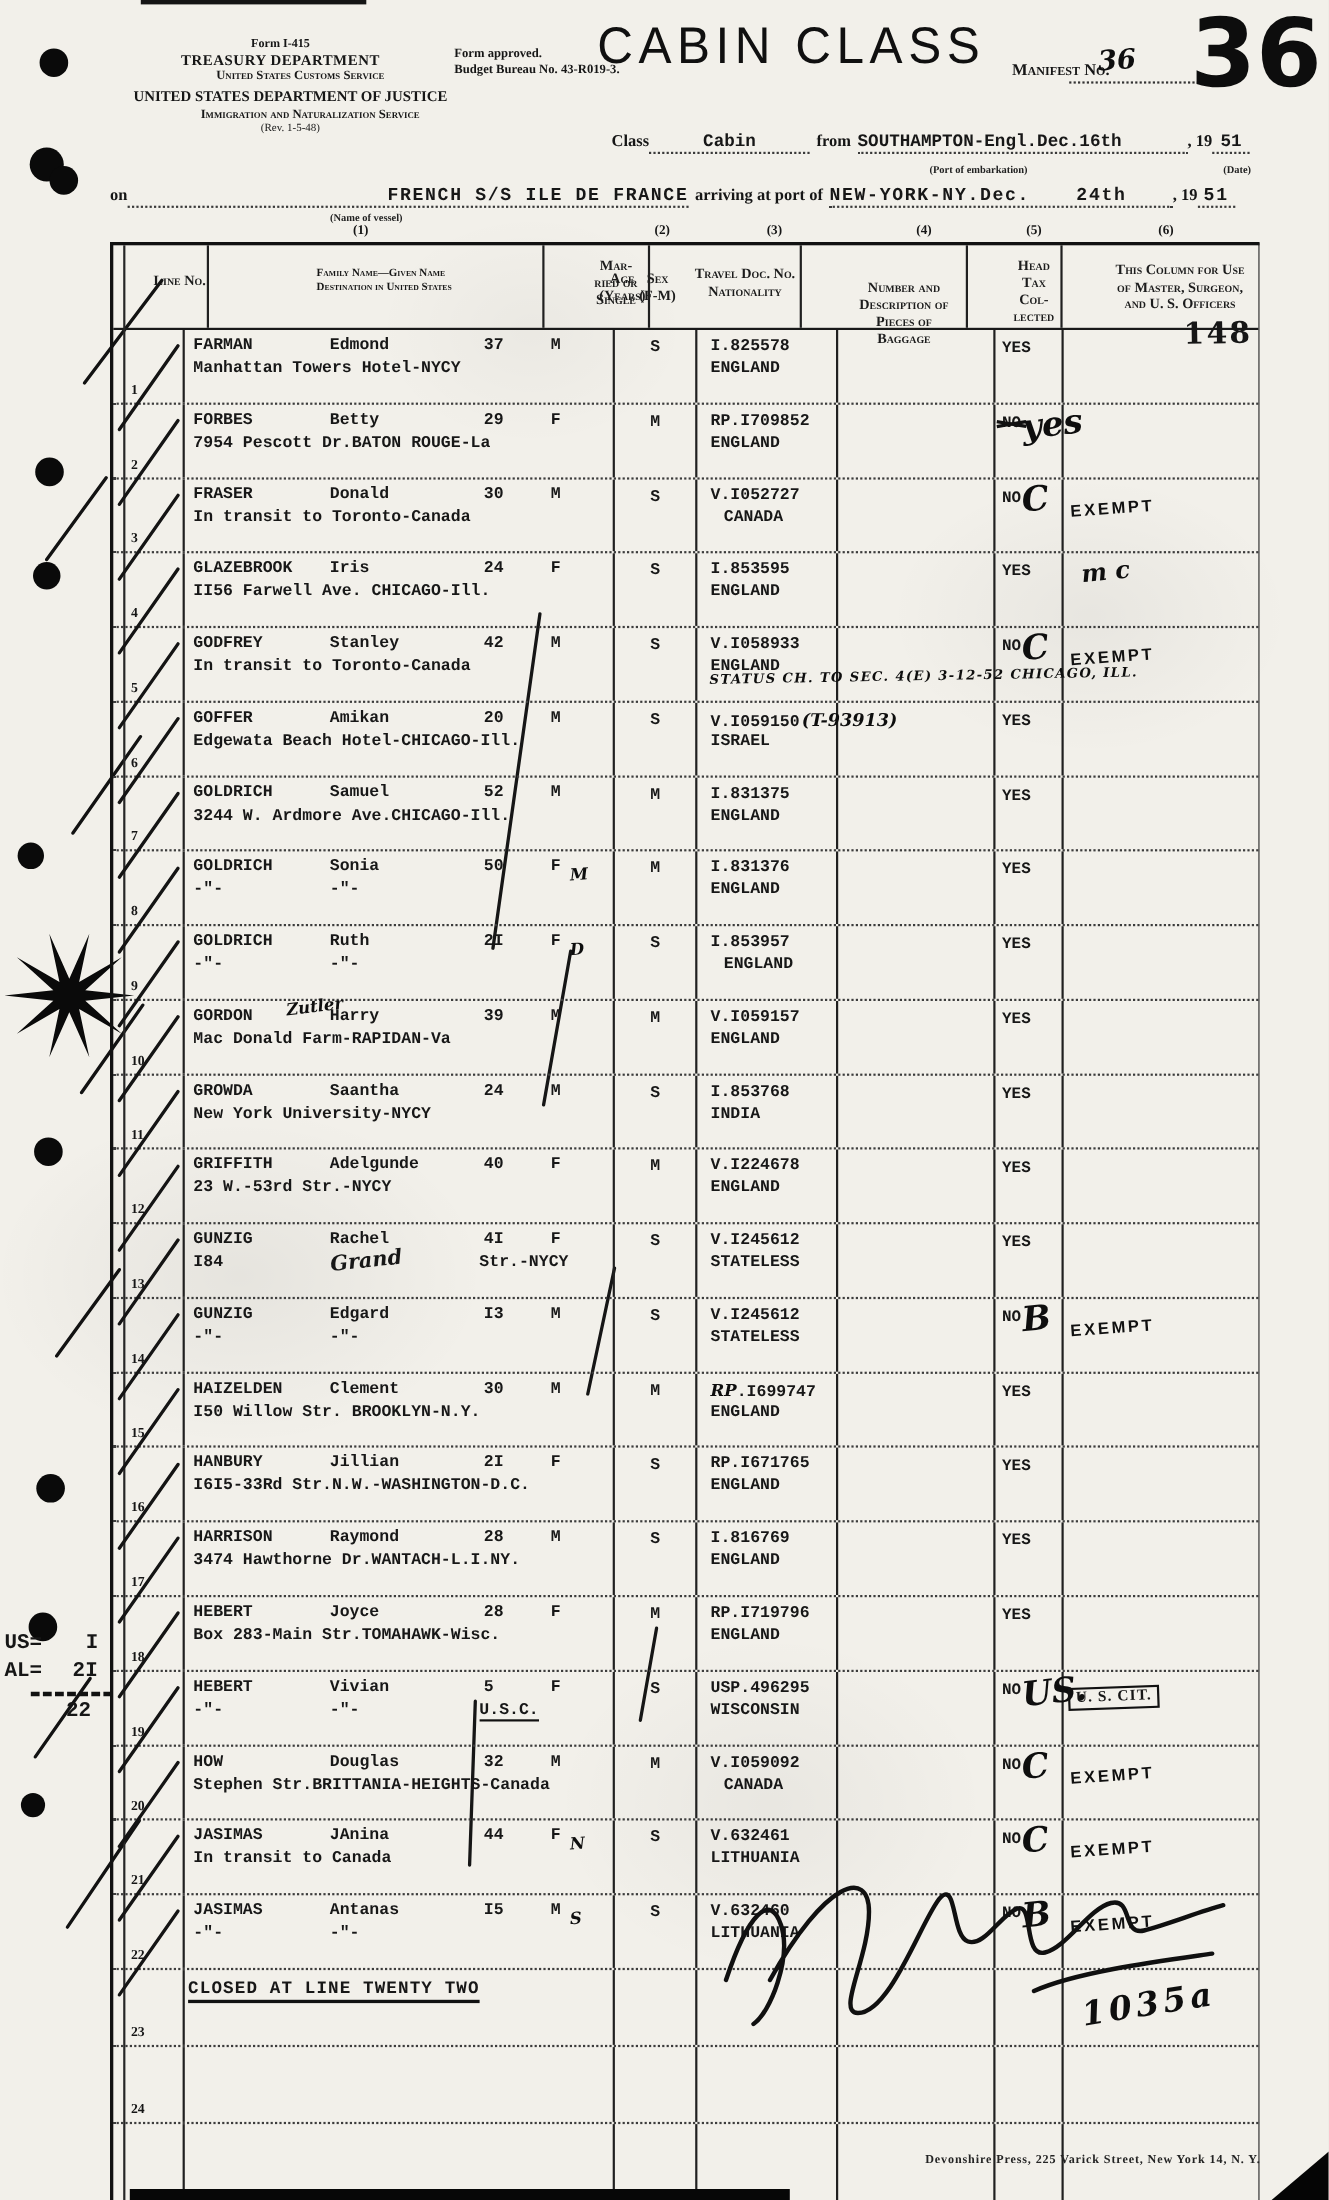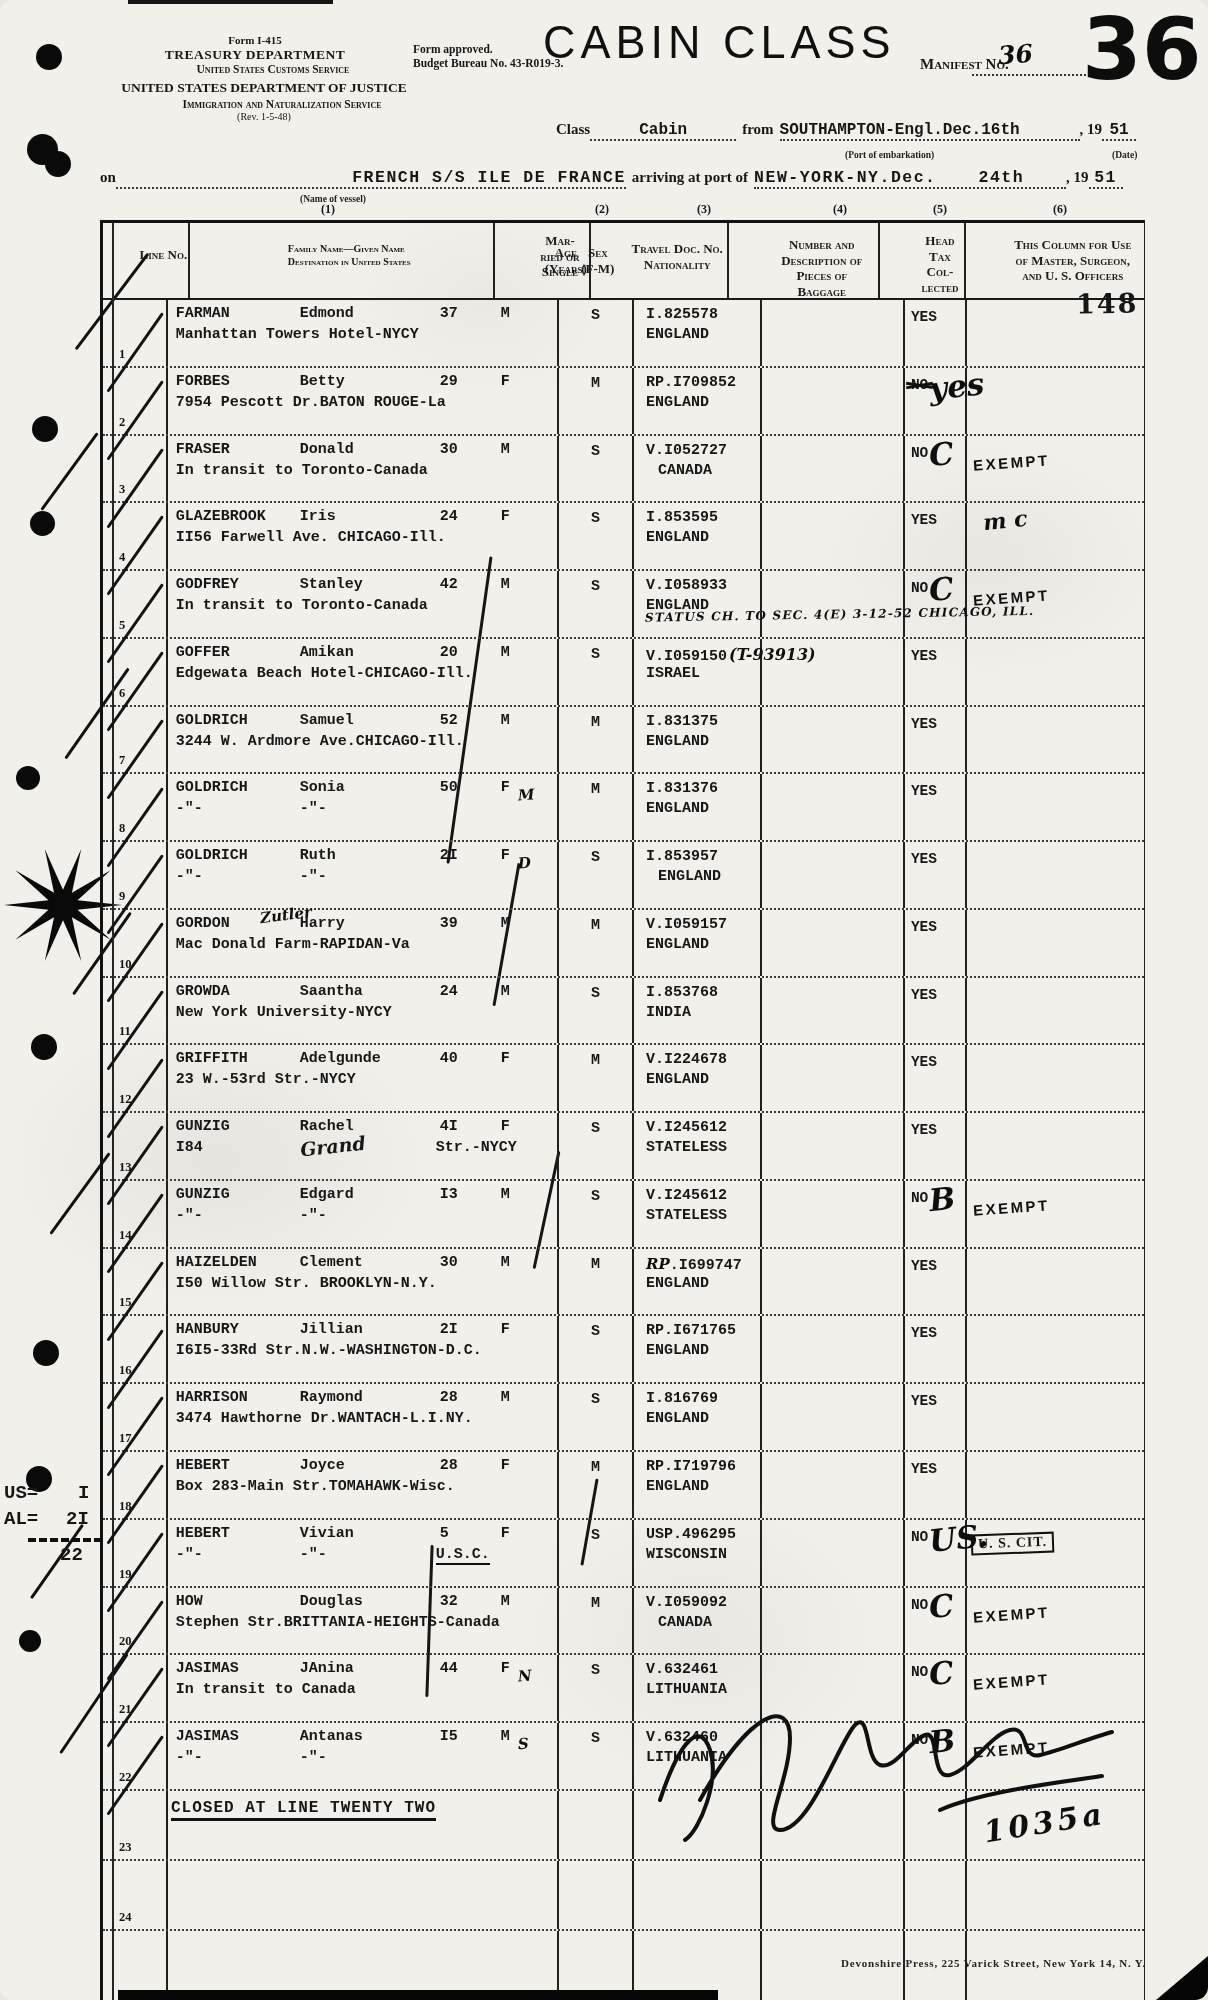--- a/index.html
+++ b/index.html
@@ -2,21 +2,21 @@
 <html><head>
 <meta charset="utf-8">
 <style>
   html,body{margin:0;padding:0;background:#e8e6e0;}
   .page{position:relative;width:1208px;height:2000px;overflow:hidden;color:#161616;
     background:
       radial-gradient(260px 180px at 82% 28%, rgba(0,0,0,.045), transparent 70%),
       radial-gradient(320px 220px at 18% 58%, rgba(0,0,0,.05), transparent 70%),
       radial-gradient(280px 220px at 58% 82%, rgba(0,0,0,.04), transparent 70%),
       radial-gradient(200px 150px at 40% 15%, rgba(0,0,0,.03), transparent 70%),
-      #f2f0ea; border-radius: 13px;}
+      #f2f0ea;}
   .abs{position:absolute;}
   .serif{font-family:"Liberation Serif",serif;}
   .sc{font-family:"Liberation Serif",serif;font-variant:small-caps;margin-left:36px;}
   .sans{font-family:"Liberation Sans",sans-serif;}
   .typed{font-family:"Liberation Mono",monospace;font-weight:700;color:#171717;}
   .hw{font-family:"DejaVu Serif",serif;font-style:italic;font-weight:700;color:#0e0e0e;}
   .he:empty{display:none;}
   
   .form-a{left:118px;top:34px;width:274px;text-align:center;line-height:1.2;}
   .form-a .l1{font-size:11px;font-weight:700;}
@@ -57,21 +57,21 @@
   .c-tax{width:62px;}
   .c-off{width:178px;border-right:none;}
   .hcell{font-size:13px;line-height:1.2;font-weight:700;text-align:center;color:#1c1c1c;}
   .hc-line{padding-top:24px;}
   .hname1{position:absolute;left:62px;top:20px;font-size:10px;font-weight:700;text-align:left;}
   .hname2{position:absolute;left:62px;top:33px;font-size:10px;font-weight:700;text-align:center;}
   .hage{position:absolute;left:308px;top:22px;width:64px;}
   .hsex{position:absolute;left:350px;top:22px;width:44px;}
   .hc-mar{padding:10px 4px 0;}
   .hc-doc{padding:18px 4px 0;}
-  .hc-bag{padding:14px 8px 0;}
+  .hc-bag{padding:30px 8px 0;}
   .hc-tax{padding:10px 2px 0;}
   .hc-off{padding:14px 10px 0;}
   .row{display:flex;height:65.78px;border-bottom:2px dotted #3c3c3c;position:relative;}
   .row .c{border-bottom:none;}
   .ln{position:absolute;left:16px;bottom:4px;font-family:"Liberation Serif",serif;font-size:12.5px;font-weight:700;}
   .slash{position:absolute;left:-16px;bottom:12px;width:96px;height:2.6px;background:#141414;transform:rotate(-55deg);border-radius:2px;}
   .c-name span{position:absolute;white-space:nowrap;font-size:15px;}
   .fam{left:8px;top:5px;}
   .giv{left:132px;top:5px;}
   .agev{left:272px;top:5px;}

